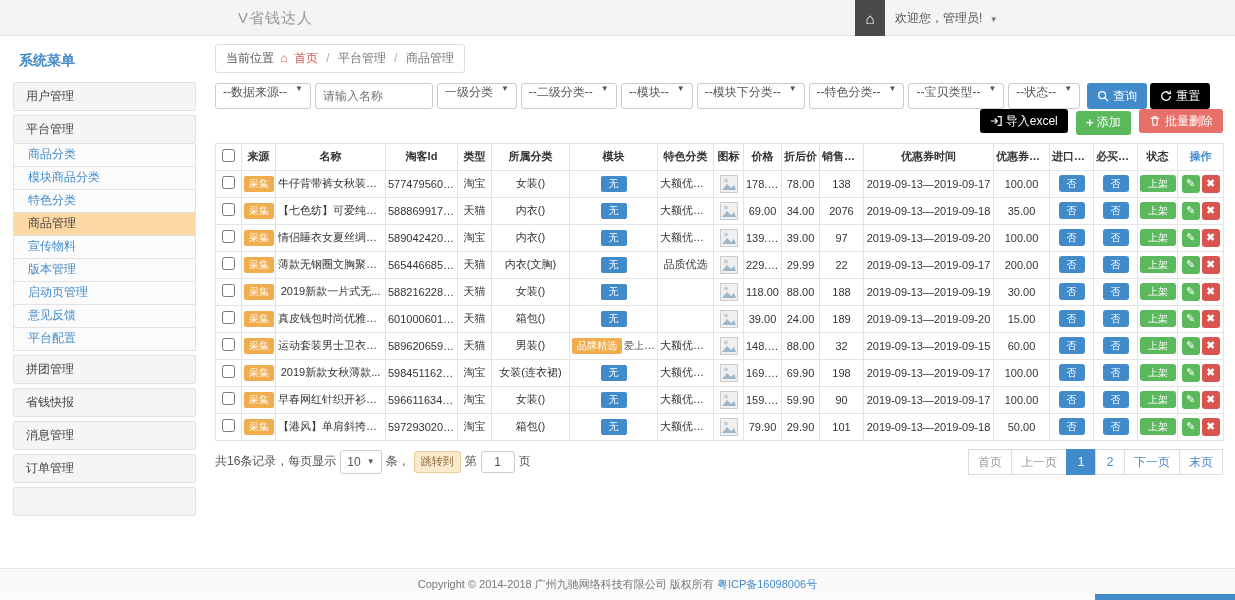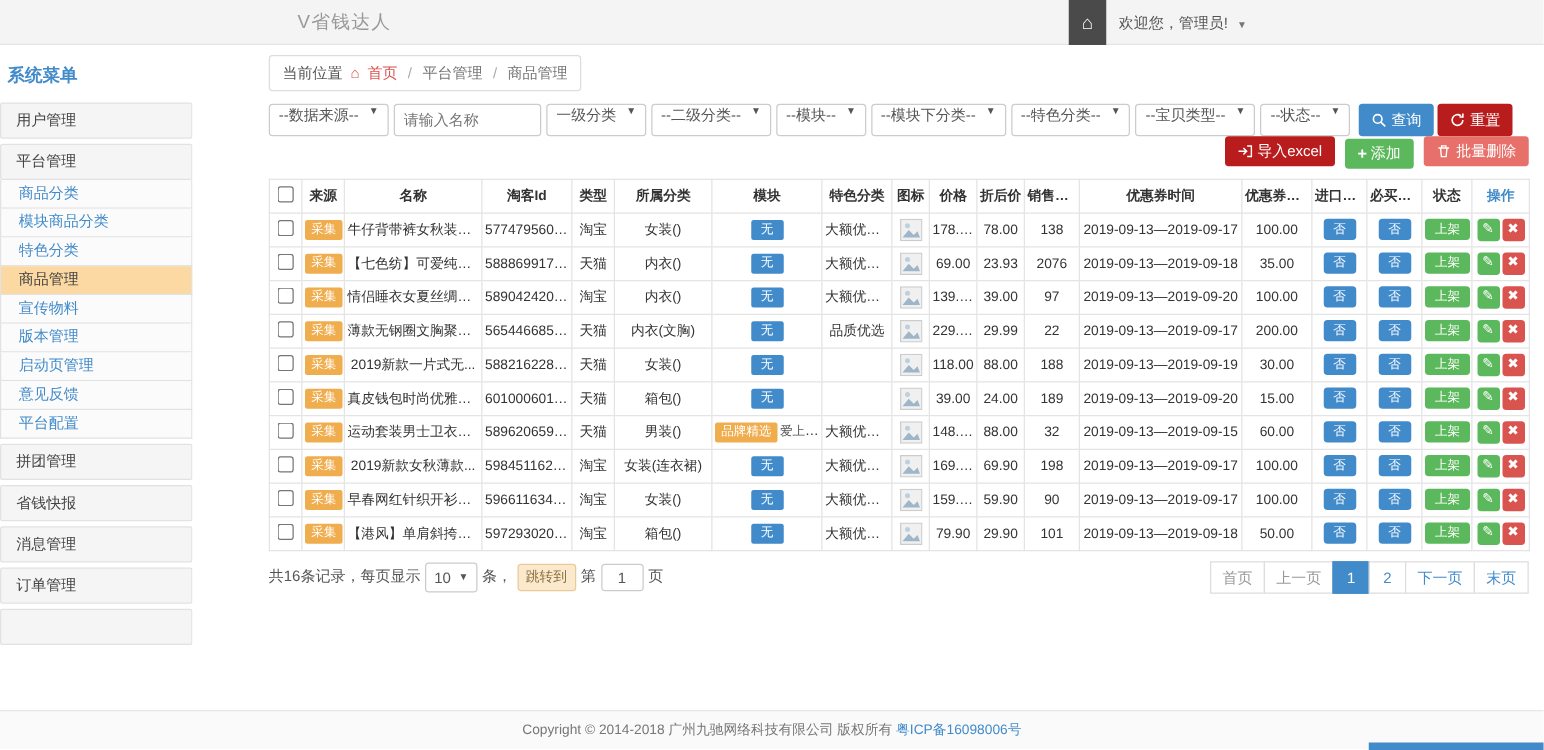--- a/index.html
+++ b/index.html
@@ -8,21 +8,21 @@
 
   
   .header{position:absolute;top:0;left:0;right:0;height:36px;background:#f4f4f4;border-bottom:1px solid #e3e3e3}
   .header-title{position:absolute;left:238px;top:0;line-height:36px;font-size:15px;color:#999;letter-spacing:1px}
   .header-right{position:absolute;left:855px;top:0;height:36px;display:flex;align-items:center}
   .home-btn{width:30px;height:36px;background:#4a4a4a;color:#fff;display:flex;align-items:center;justify-content:center;font-size:15px;cursor:pointer}
   .welcome{padding:0 10px;color:#555;height:36px;line-height:36px;cursor:pointer}
   .welcome .caret{font-size:8px;color:#777;margin-left:4px}
 
   
-  .sidebar{position:absolute;left:0;top:44px;width:154px;height:524px;overflow:hidden}
+  .sidebar{position:absolute;left:13px;top:44px;width:183px;height:524px;overflow:hidden}
   .sidebar-title{color:#428bca;font-size:14px;font-weight:bold;padding:8px 10px 8px 6px}
   .menu-item{border:1px solid #e2e2e2;font-size:12px;cursor:pointer}
   .menu-item.top{height:29px;line-height:27px;padding-left:12px;color:#444;margin-top:4px;border-radius:2px;background:#f5f5f5}
   .menu-item.sub{height:23px;line-height:21px;padding-left:14px;color:#428bca;background:#fbfbfb;border-top:none}
   .menu-item.sub.active{background:#fcd9a2;color:#444}
 
   
   .main{position:absolute;left:215px;top:44px;width:1008px}
   .breadcrumb{display:inline-block;border:1px solid #ddd;border-radius:3px;padding:5px 10px;background:#fff;color:#555}
   .breadcrumb .bc-home{color:#d9534f;text-decoration:none;margin-left:3px;cursor:pointer}
@@ -31,21 +31,21 @@
   .breadcrumb .current{color:#777}
 
   .filters{margin-top:10px;display:flex;align-items:center}
   .fcontrols{display:flex;align-items:center}
   .fselect{height:26px;border:1px solid #ccc;border-radius:3px;background:#fff;display:inline-flex;align-items:flex-start;padding:0 7px;margin-right:4px;color:#555;cursor:pointer;white-space:nowrap}
   .fselect .caret{margin-left:8px;font-size:8px;color:#555}
   .name-input{height:26px;border:1px solid #ccc;border-radius:3px;padding:0 7px;margin-right:4px;width:118px;font-size:12px;color:#6d28d9;font-family:"Liberation Sans",sans-serif}
   .btn{height:26px;border:none;border-radius:3px;color:#fff;padding:0 10px;font-size:12px;display:inline-flex;align-items:center;cursor:pointer;margin-left:3px;font-family:"Liberation Sans",sans-serif}
   .btn .bicon{margin-right:4px}
   .btn-primary{background:#428bca}
-  .btn-info{background:#b91c1c}
+  .btn-info{background:#000000}
   .btn-success{background:#5cb85c}
   .btn-danger{background:#e8706a}
   .plus-glyph{font-weight:bold;margin-right:3px;font-size:13px;line-height:1}
 
   .toolbar{text-align:right}
   .toolbar .btn{height:24px;margin-left:5px}
 
   
   table{width:1008px;border-collapse:collapse;table-layout:fixed;margin-top:8px;font-size:11px}
   th,td{border:1px solid #e4e4e4;text-align:center;padding:3px 2px;height:27px;overflow:hidden;white-space:nowrap;text-overflow:ellipsis;vertical-align:middle}
@@ -264,21 +264,21 @@
           <td>天猫</td>
           <td>内衣()</td>
           <td><span class="badge badge-blue">无</span></td>
           <td>大额优惠券</td>
           <td><span class="pimg"><svg width="18" height="18" viewBox="0 0 18 18">
                 <rect x="0.5" y="0.5" width="17" height="17" fill="#f0f0f0" stroke="#ccc"></rect>
                 <circle cx="6" cy="5.5" r="2" fill="#bcd0e0"></circle>
                 <path d="M2 15l5-6 4 4 3-3 2 5z" fill="#9fb6c8"></path>
               </svg></span></td>
           <td>69.00</td>
-          <td>23.93</td>
+          <td>34.00</td>
           <td>2076</td>
           <td>2019-09-13—2019-09-18</td>
           <td>35.00</td>
           <td><span class="mini-btn bg-blue">否</span></td>
           <td><span class="mini-btn bg-blue">否</span></td>
           <td><span class="mini-btn bg-green">上架</span></td>
           <td><span class="op-btn bg-green">✎</span><span class="op-btn bg-red">✖</span></td>
         </tr>
         <tr>
           <td><input type="checkbox" style=""></td>

